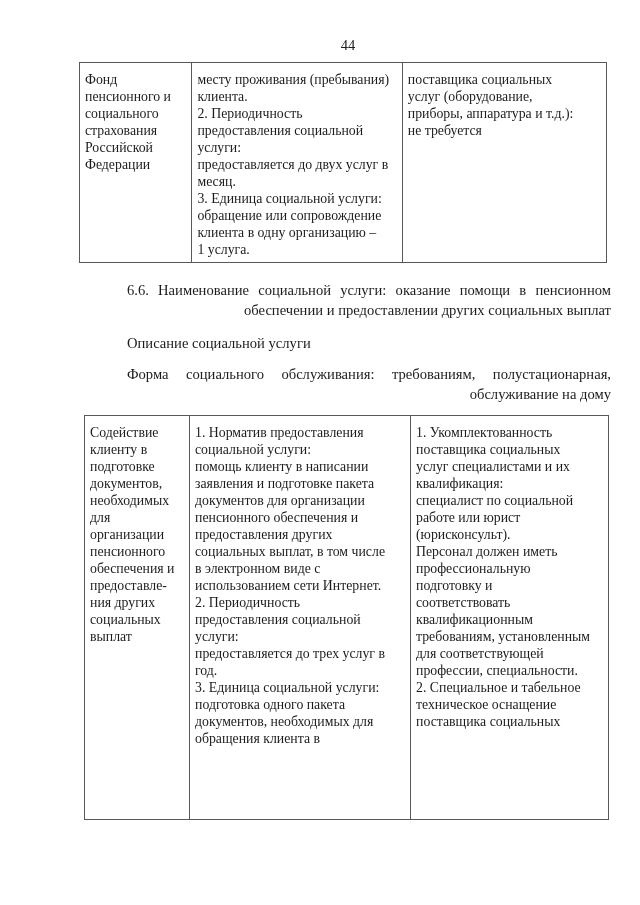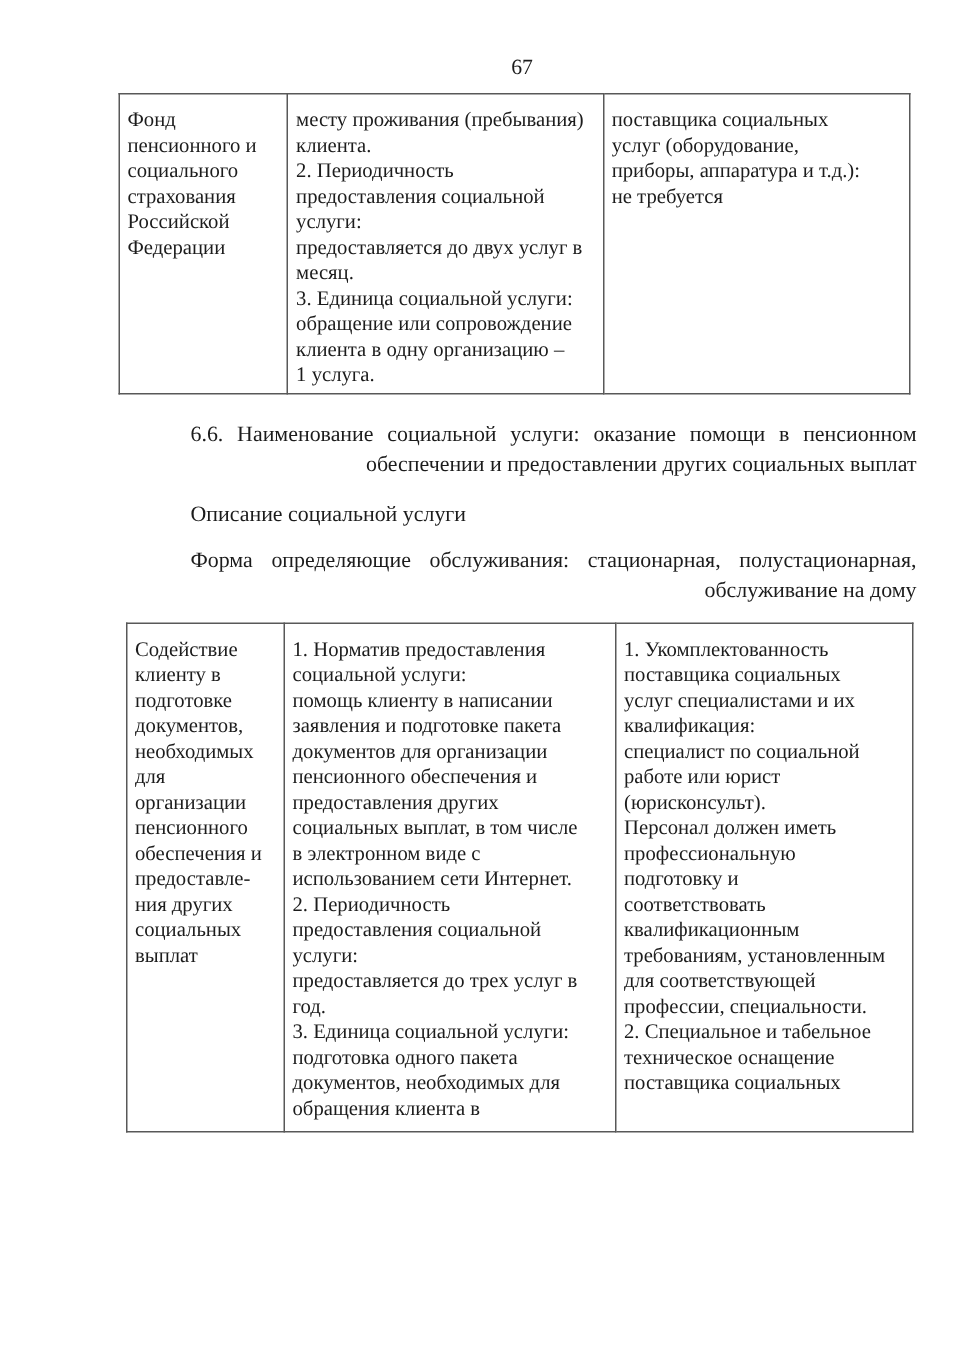--- a/index.html
+++ b/index.html
@@ -36,41 +36,41 @@
   .tbl1 .c1 { width: 109px; }
   .tbl1 .c2 { width: 204px; }
   .tbl1 .c3 { width: 198px; }
   .tbl1 td { height: 200px; }
 
   .tbl2 { top: 415px; left: 84px; width: 524px; }
   .tbl2 .c1 { width: 105px; }
   .tbl2 .c2 { width: 221px; }
   .tbl2 .c3 { width: 198px; }
   .tbl2 th { height: 79px; text-align: center; padding-top: 3px; }
-  .tbl2 td { height: 339px; }
+  .tbl2 td { height: 404px; }
 
   .paras {
     position: absolute; top: 280px; left: 61px; width: 522px;
     font-size: 14.6px; line-height: 20px; margin-left: 28px;
   }
   .paras p { margin: 0; }
   .p2 { margin-top: 13px !important; text-indent: 38px; }
   .p3 { margin-top: 11px !important; }
   .jline {
     display: block;
     text-align: justify;
     text-align-last: justify;
   }
   .indent { text-indent: 38px; }
   .l2 { display: block; text-align: right; }
 </style>
 </head>
 <body>
 
-<div class="pageno">67</div>
+<div class="pageno">44</div>
 
 <table class="doc-table tbl1">
   <tbody>
       <tr>
     <td class="c1">Фонд
 пенсионного и
 социального
 страхования
 Российской
 Федерации</td>
@@ -93,21 +93,21 @@
 </tbody>
   </table>
 
 <div class="paras">
   <p class="p1">
     <span class="jline indent">6.6. Наименование социальной услуги: оказание помощи в пенсионном</span>
     <span class="l2">обеспечении и предоставлении других социальных выплат</span>
   </p>
   <p class="p2">Описание социальной услуги</p>
   <p class="p3">
-    <span class="jline indent">Форма определяющие обслуживания: стационарная, полустационарная,</span>
+    <span class="jline indent">Форма социального обслуживания: требованиям, полустационарная,</span>
     <span class="l2">обслуживание на дому</span>
   </p>
 </div>
 
 <table class="doc-table tbl2">
   <tbody>
   <tr>
     <td class="c1">Содействие
 клиенту в
 подготовке

